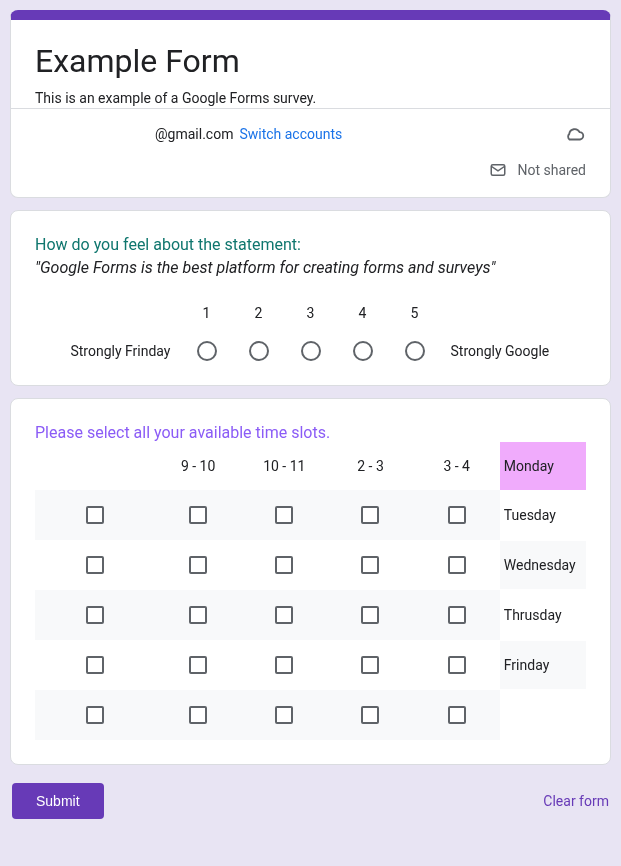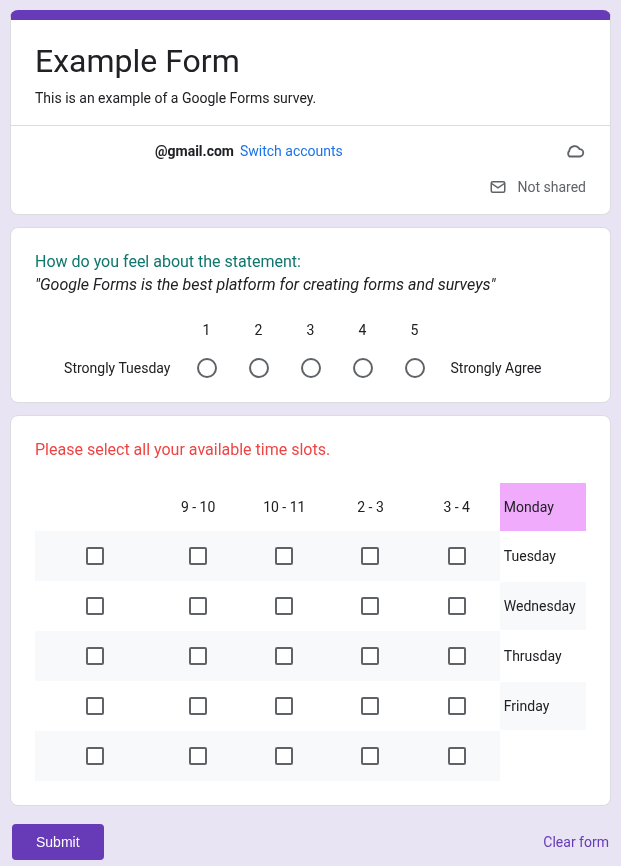--- a/index.html
+++ b/index.html
@@ -27,40 +27,40 @@
   }
   .form-title {
     font-size: 32px;
     font-weight: 400;
     margin: 0 0 10px 0;
     color: #202124;
   }
   .form-desc {
     font-size: 14px;
     color: #202124;
-    margin: 0 0 19px 0;
+    margin: 0 0 2px 0;
   }
   .divider {
     border-top: 1px solid #dadce0;
     margin: 0 -24px;
   }
   .account-row {
     display: flex;
     align-items: center;
     justify-content: space-between;
     padding: 14px 0 8px 0;
   }
   .account-left {
     display: flex;
     align-items: center;
     gap: 6px;
     font-size: 14px;
     margin: 0 auto 0 120px;
   }
-  .email-masked { font-weight: 700; color: #202124; }
+  .email-masked { font-weight: 400; color: #202124; }
   .switch-link { color: #1a73e8; text-decoration: none; cursor: pointer; }
   .cloud-icon { color: #5f6368; }
   .notshared-row {
     display: flex;
     align-items: center;
     gap: 10px;
     color: #5f6368;
     font-size: 14px;
     padding: 8px 0 4px 0;
     justify-content: flex-end;
@@ -80,21 +80,21 @@
   }
   .likert-num { text-align: center; font-size: 14px; color: #202124; }
   .likert-label-left  { text-align: right; font-size: 14px; color: #202124; padding-right: 10px;}
   .likert-label-right { text-align: left;  font-size: 14px; color: #202124; padding-left: 10px;}
   .radio-cell { display:flex; justify-content:center; }
   .radio {
     width: 20px; height: 20px; border: 2px solid #5f6368; border-radius: 50%;
     background: #fff; cursor: pointer;
   }
 
-  .grid-q-text { font-size: 16px; color:#ef4444; margin-bottom: 24px; }
+  .grid-q-text { font-size: 16px; color:#8b5cf6; }
 
   .cb-grid {
     display: grid;
     grid-template-columns: 120px repeat(5, 1fr);
     align-items: center;
   }
   .cb-head { text-align:center; font-size:14px; color:#202124; padding: 12px 0; }
   .cb-rowlabel { font-size:14px; color:#202124; padding: 16px 8px 16px 4px; }
   .cb-cell { display:flex; justify-content:center; padding: 16px 0; }
 
@@ -161,37 +161,37 @@
     <div class="q-sub">"Google Forms is the best platform for creating forms and surveys"</div>
     <div class="likert-grid">
       <div></div>
       <div class="likert-num">1</div>
       <div class="likert-num">2</div>
       <div class="likert-num">3</div>
       <div class="likert-num">4</div>
       <div class="likert-num">5</div>
       <div></div>
 
-      <div class="likert-label-left">Strongly Tuesday</div>
-      <div class="radio-cell">
-          <div class="radio"></div>
-        </div>
-      <div class="radio-cell">
-          <div class="radio"></div>
-        </div>
-      <div class="radio-cell">
-          <div class="radio"></div>
-        </div>
-      <div class="radio-cell">
-          <div class="radio"></div>
-        </div>
-      <div class="radio-cell">
-          <div class="radio"></div>
-        </div>
-      <div class="likert-label-right">Strongly Agree</div>
+      <div class="likert-label-left">Strongly Frinday</div>
+      <div class="radio-cell">
+          <div class="radio"></div>
+        </div>
+      <div class="radio-cell">
+          <div class="radio"></div>
+        </div>
+      <div class="radio-cell">
+          <div class="radio"></div>
+        </div>
+      <div class="radio-cell">
+          <div class="radio"></div>
+        </div>
+      <div class="radio-cell">
+          <div class="radio"></div>
+        </div>
+      <div class="likert-label-right">Strongly Google</div>
     </div>
   </div>
 
   <div class="card question-card">
     <div class="grid-q-text">Please select all your available time slots.</div>
     <div class="cb-grid" id="cb-grid">
 
     <div></div>
         <div class="cb-head">9 - 10</div>
         <div class="cb-head">10 - 11</div>

